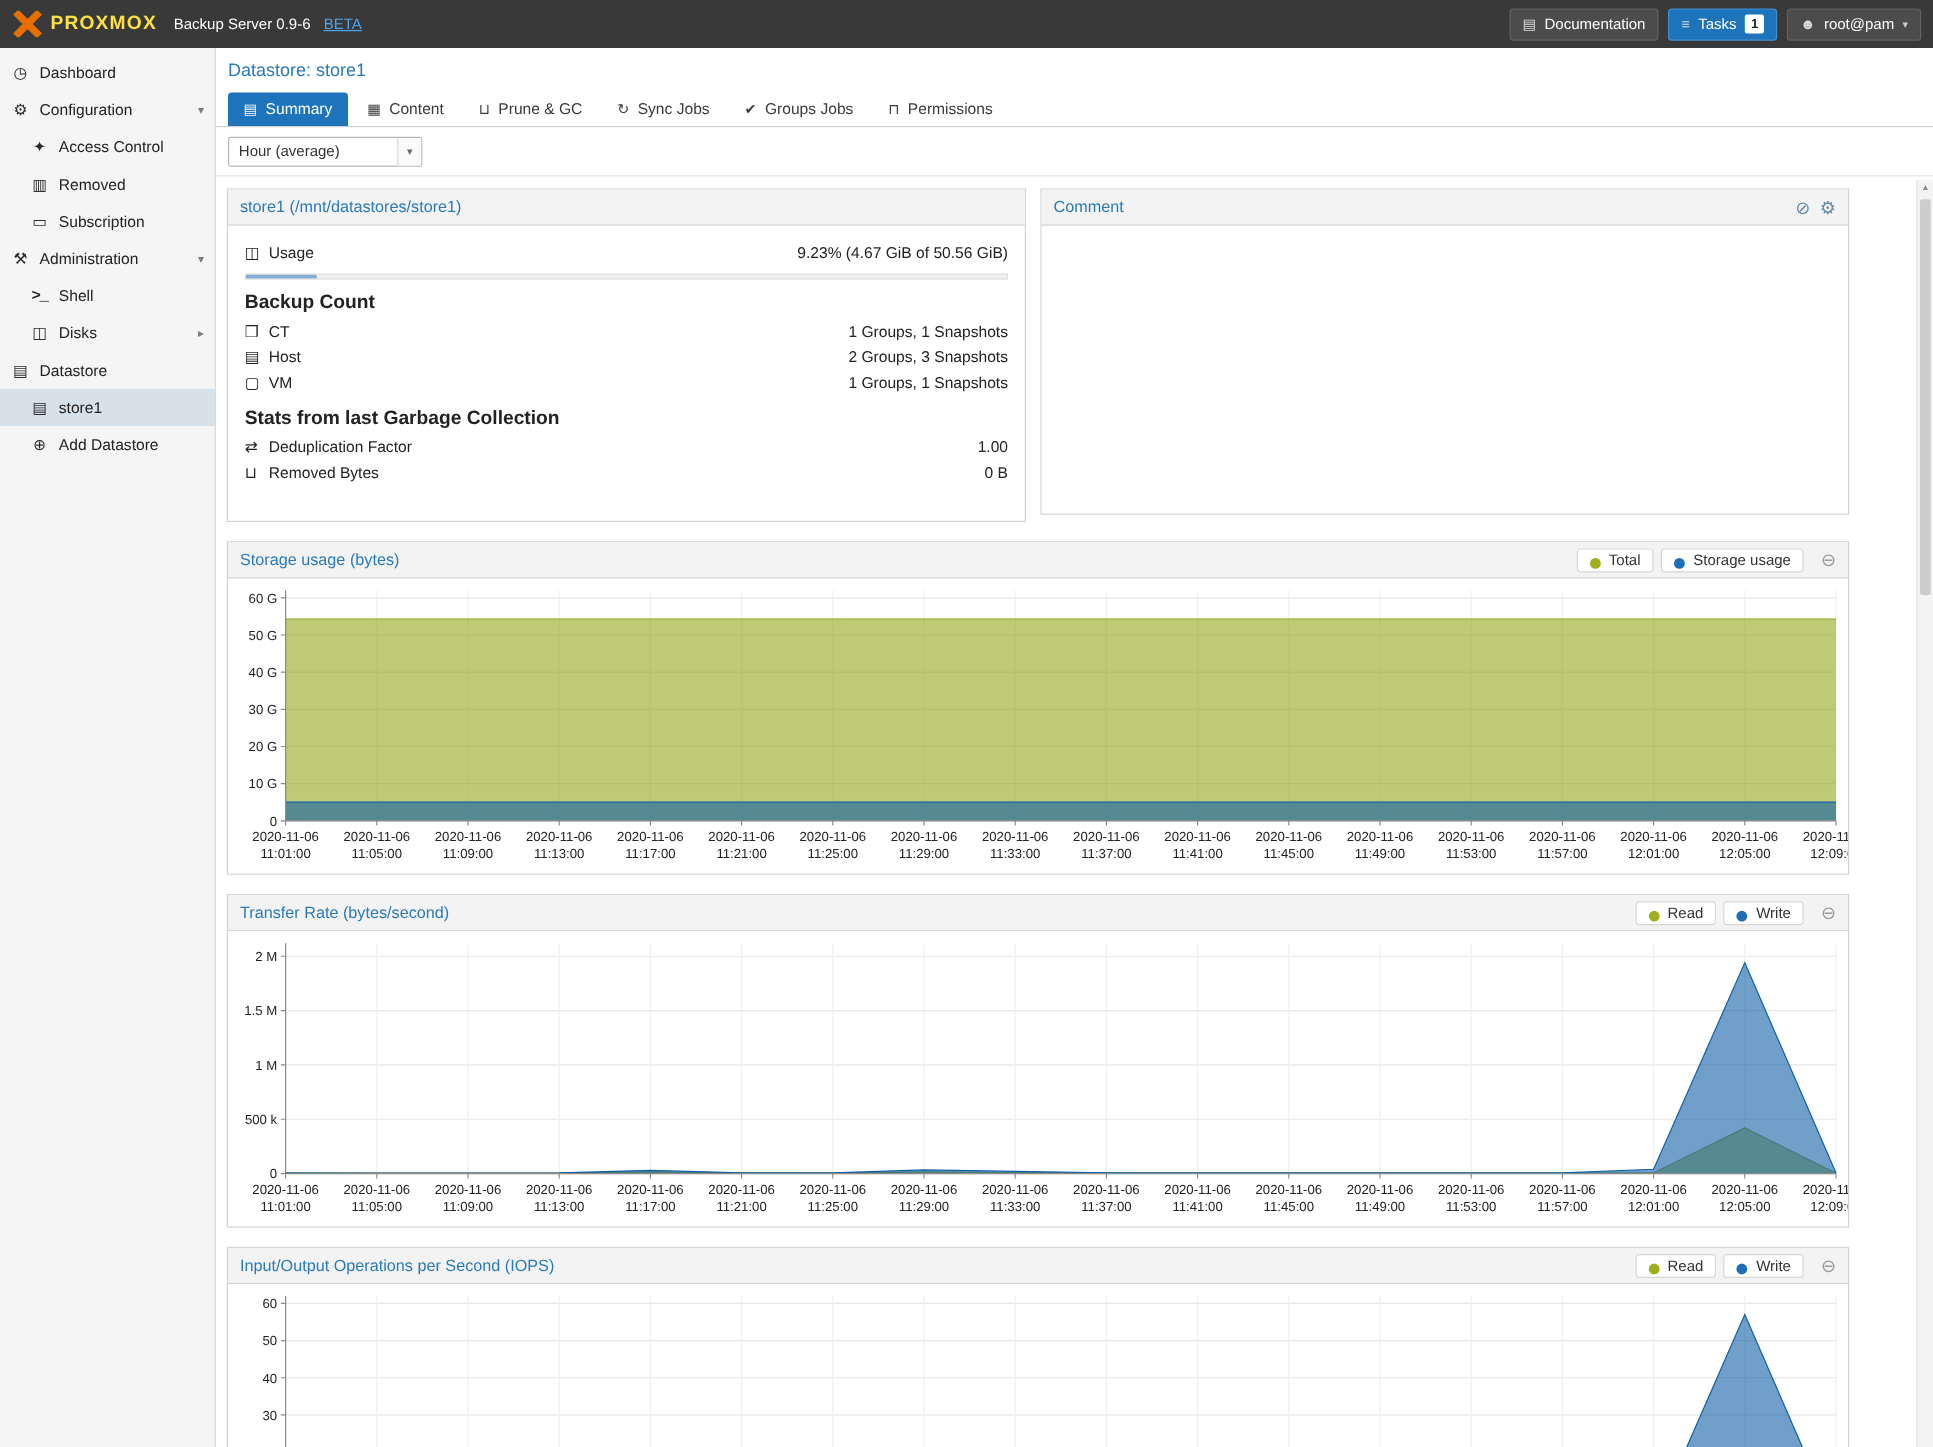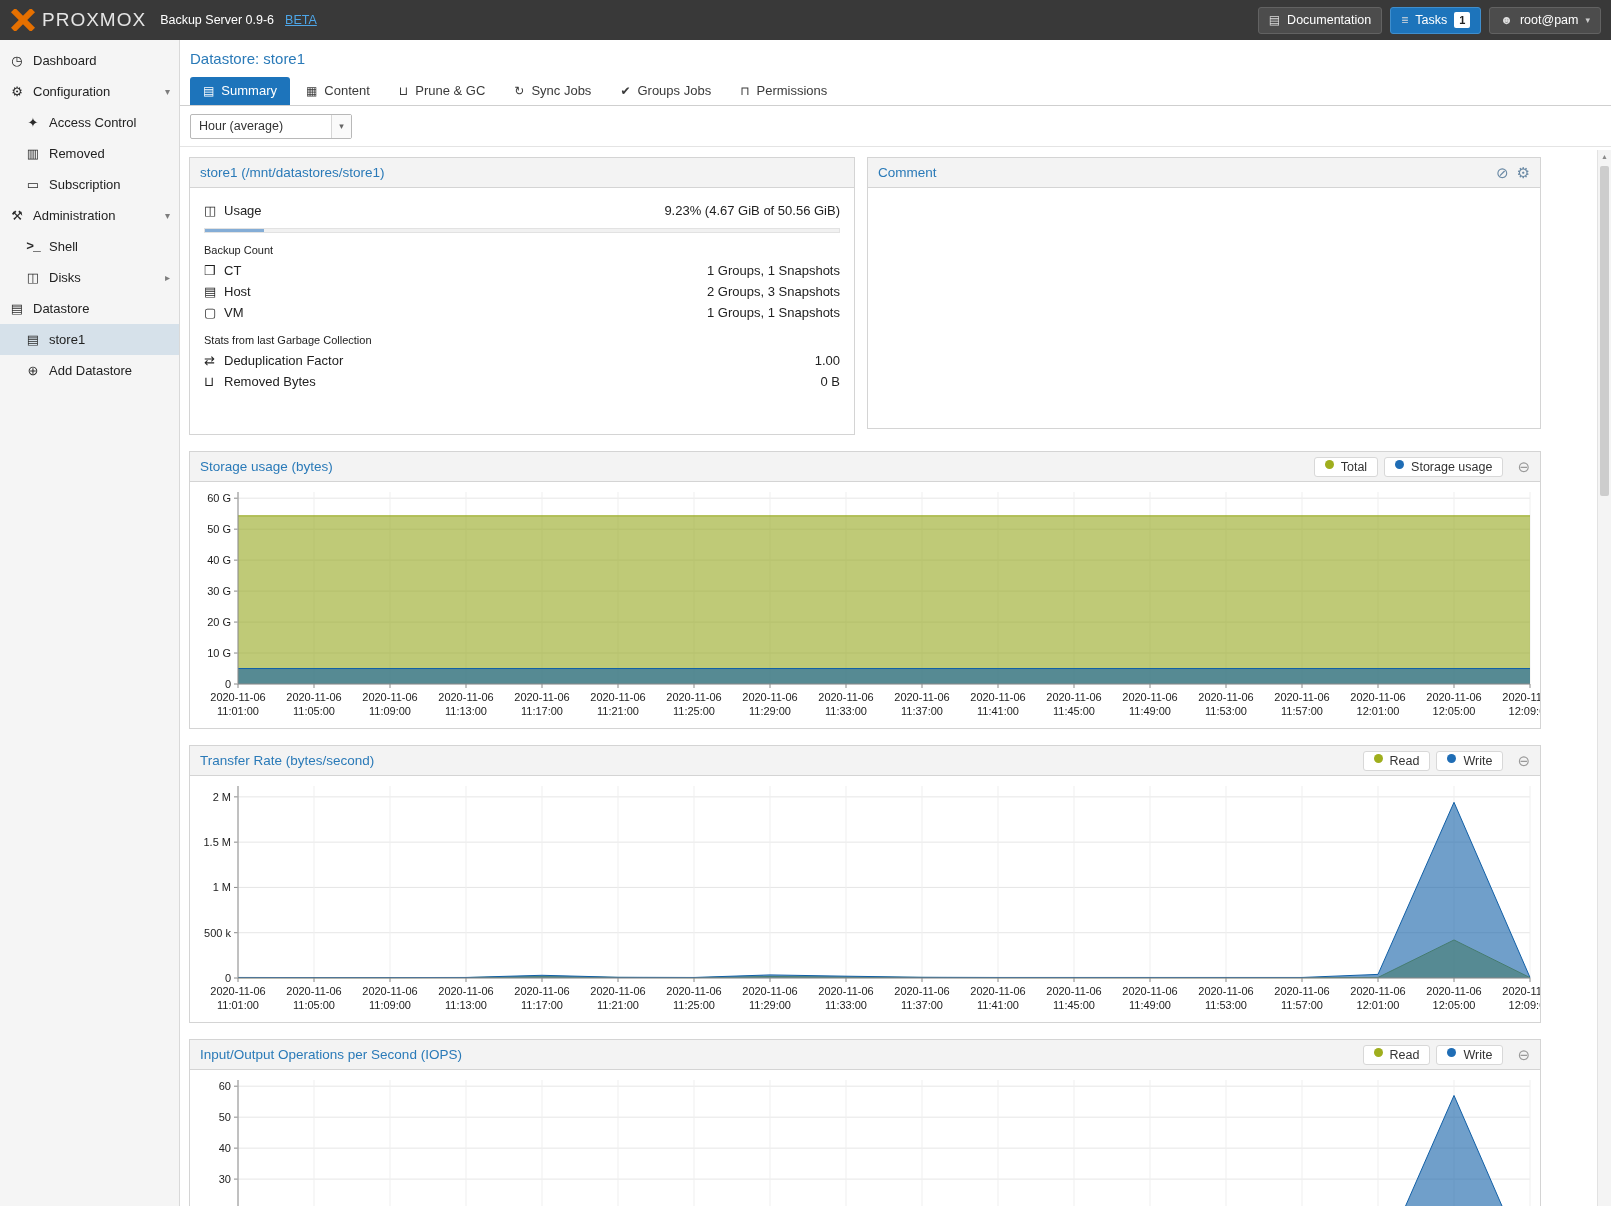--- a/index.html
+++ b/index.html
@@ -2,21 +2,21 @@
 <html><head>
 <meta charset="utf-8">
 <style>
   *{box-sizing:border-box;margin:0;padding:0}
   html,body{width:1611px;height:1206px;overflow:hidden}
   body{font-family:"Liberation Sans",sans-serif;font-size:13px;color:#222;background:#fff}
 
   
   .topbar{height:40px;background:#393939;display:flex;align-items:center;padding:0 10px;gap:6px}
   .logo{display:flex;align-items:center;gap:6px}
-  .brand{color:#e5e5e5;font-weight:normal;font-size:19px;letter-spacing:1px}
+  .brand{color:#fde047;font-weight:bold;font-size:16px;letter-spacing:1px}
   .version{color:#fff;font-size:12.5px;margin-left:8px}
   .beta{color:#4da6e8;font-size:12.5px;text-decoration:underline;margin-left:5px;cursor:pointer}
   .top-actions{margin-left:auto;display:flex;gap:8px;align-items:center}
   .tbtn{display:flex;align-items:center;gap:7px;background:#4c4c4c;border:1px solid #626262;color:#fff;font-size:12.5px;padding:4px 10px;border-radius:3px;cursor:pointer;height:27px}
   .tbtn.primary{background:#1d74bb;border-color:#3f8ecd}
   .tbtn .bicon{font-size:12px;color:#ddd}
   .badge{background:#fff;color:#222;border-radius:2px;padding:0 5px;font-size:11px;font-weight:bold;line-height:16px}
   .tbtn .caret{font-size:9px;color:#ccc}
 
   
@@ -47,29 +47,29 @@
   .panel-title{color:#2a7ab8;font-size:13.5px;white-space:nowrap}
   .tools{margin-left:auto;display:flex;gap:8px;align-items:center;color:#6b8aa5;font-size:15px}
   .tools span{cursor:pointer}
 
   .store-panel{width:666px;height:278px}
   .comment-panel{flex:1;height:272px}
   .panel-b{padding:12px 14px}
   .kv{display:flex;align-items:center;padding:3px 0;font-size:13px}
   .kv .ic{width:20px;color:#1e1e1e;font-size:13px;flex-shrink:0}
   .kv .val{margin-left:auto}
-  .sect{font-weight:normal;margin:11px 0 4px;font-size:11px}
+  .sect{font-weight:bold;margin:11px 0 4px;font-size:16px}
   .progress{height:5px;background:#f1f1f1;border:1px solid #e2e2e2;margin:7px 0 2px;position:relative}
   .progress i{position:absolute;left:0;top:0;bottom:0;background:#84add6}
 
   .chart-panel{width:1352px}
   .chart-body{height:246px;position:relative;overflow:hidden}
   svg text{font-size:11px;fill:#222}
   .legend{margin-left:auto;display:flex;gap:6px;align-items:center}
-  .lg{display:flex;align-items:flex-start;gap:7px;border:1px solid #d8d8d8;background:#fff;border-radius:3px;padding:2px 10px;font-size:12.5px;color:#333}
+  .lg{display:flex;align-items:flex-end;gap:7px;border:1px solid #d8d8d8;background:#fff;border-radius:3px;padding:2px 10px;font-size:12.5px;color:#333}
   .dot{width:9px;height:9px;border-radius:50%;flex-shrink:0}
   .collapse{color:#9a9a9a;font-size:15px;margin-left:8px;cursor:pointer}
 
   .vscroll{position:absolute;right:0;top:110px;bottom:0;width:14px;background:#f4f4f4;border-left:1px solid #e2e2e2}
   .vscroll .up{height:14px;color:#8a8a8a;font-size:7px;text-align:center;line-height:14px;cursor:pointer}
   .vscroll .thumb{position:absolute;left:2px;right:2px;top:16px;height:330px;background:#cdcdcd;border-radius:2px;cursor:pointer}
 </style>
 </head>
 <body>
 

